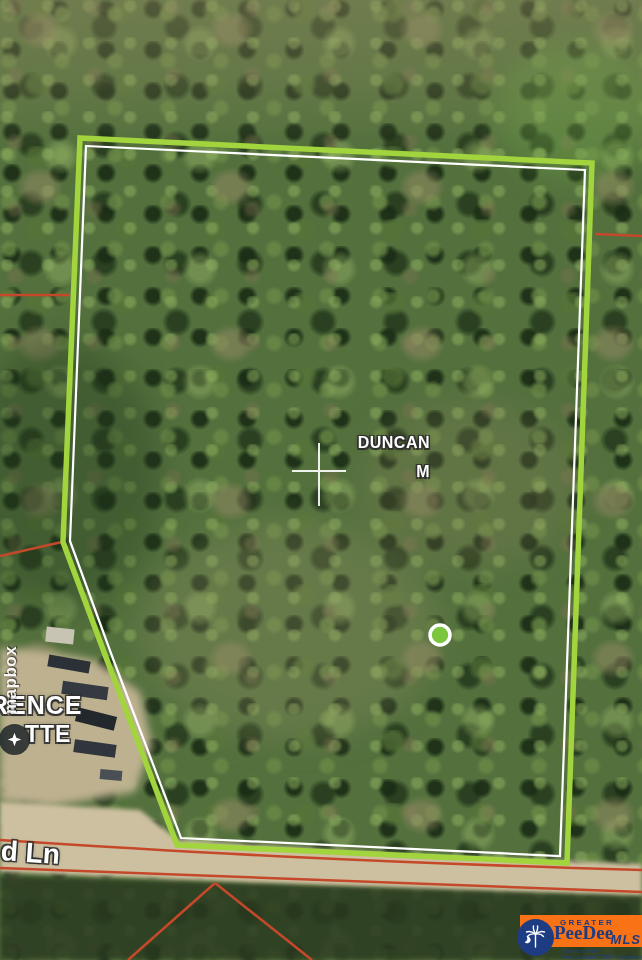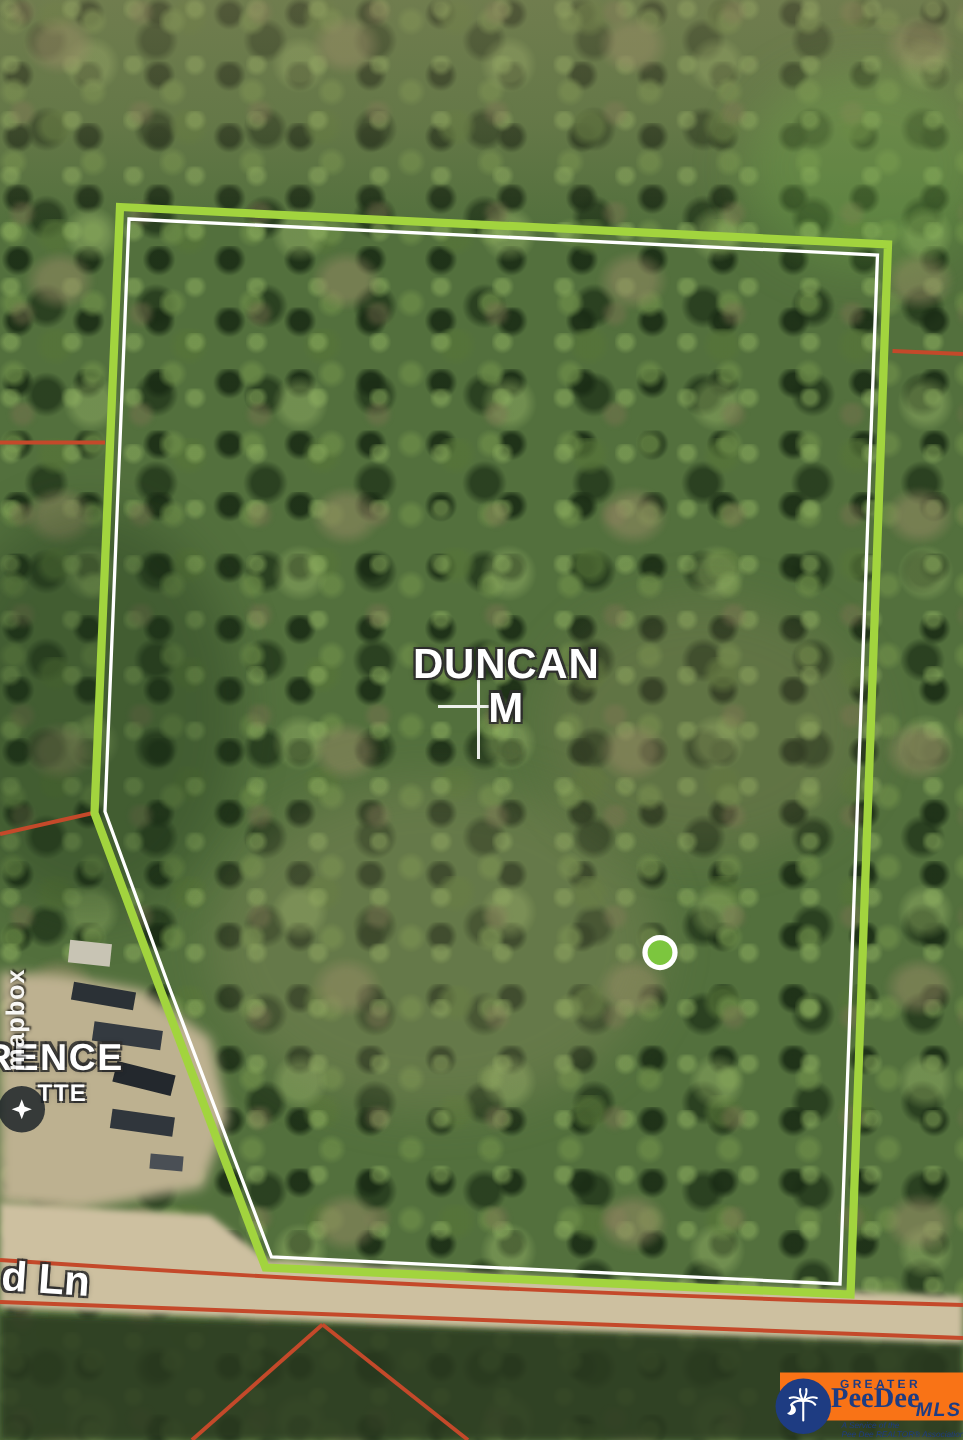--- a/index.html
+++ b/index.html
@@ -34,24 +34,24 @@
   .p4{left:-40px;top:340px;width:200px;height:270px;background:rgba(33,58,28,.35);}
 
   
   #overlay{position:absolute;left:0;top:0;z-index:3;}
 
   
   .maplabel{position:absolute;z-index:5;color:#fff;font-weight:700;
     text-shadow:-1.5px -1.5px 0 rgba(45,45,45,.85),1.5px -1.5px 0 rgba(45,45,45,.85),
                 -1.5px 1.5px 0 rgba(45,45,45,.85),1.5px 1.5px 0 rgba(45,45,45,.85),
                 0 0 4px rgba(0,0,0,.45);}
-  .owner{left:235px;top:428px;width:205px;text-align:center;
-    font-size:28px;line-height:29px;letter-spacing:.5px;}
+  .owner{left:225px;top:428px;width:205px;text-align:right;
+    font-size:16px;line-height:29px;letter-spacing:.5px;}
   .lbl-rence{left:-10px;top:691px;font-size:25px;letter-spacing:1px;}
-  .lbl-tte{left:25px;top:721px;font-size:16px;letter-spacing:1px;}
+  .lbl-tte{left:25px;top:721px;font-size:23px;letter-spacing:1px;}
   .road{left:2px;top:835px;font-size:28px;transform:rotate(4deg);transform-origin:0 0;}
 
   
   .mapbox-word{position:absolute;left:1px;top:714px;width:114px;height:18px;z-index:5;
     transform:rotate(-90deg);transform-origin:0 0;color:#fff;opacity:.9;
     font-size:17px;font-weight:700;letter-spacing:.5px;
     text-shadow:0 0 3px rgba(0,0,0,.7),1px 1px 1px rgba(0,0,0,.6);}
   .mapbox-icon{position:absolute;left:-1px;top:724px;width:31px;height:31px;z-index:5;
     border-radius:50%;background:rgba(24,32,38,.82);display:flex;align-items:center;justify-content:center;}
 

